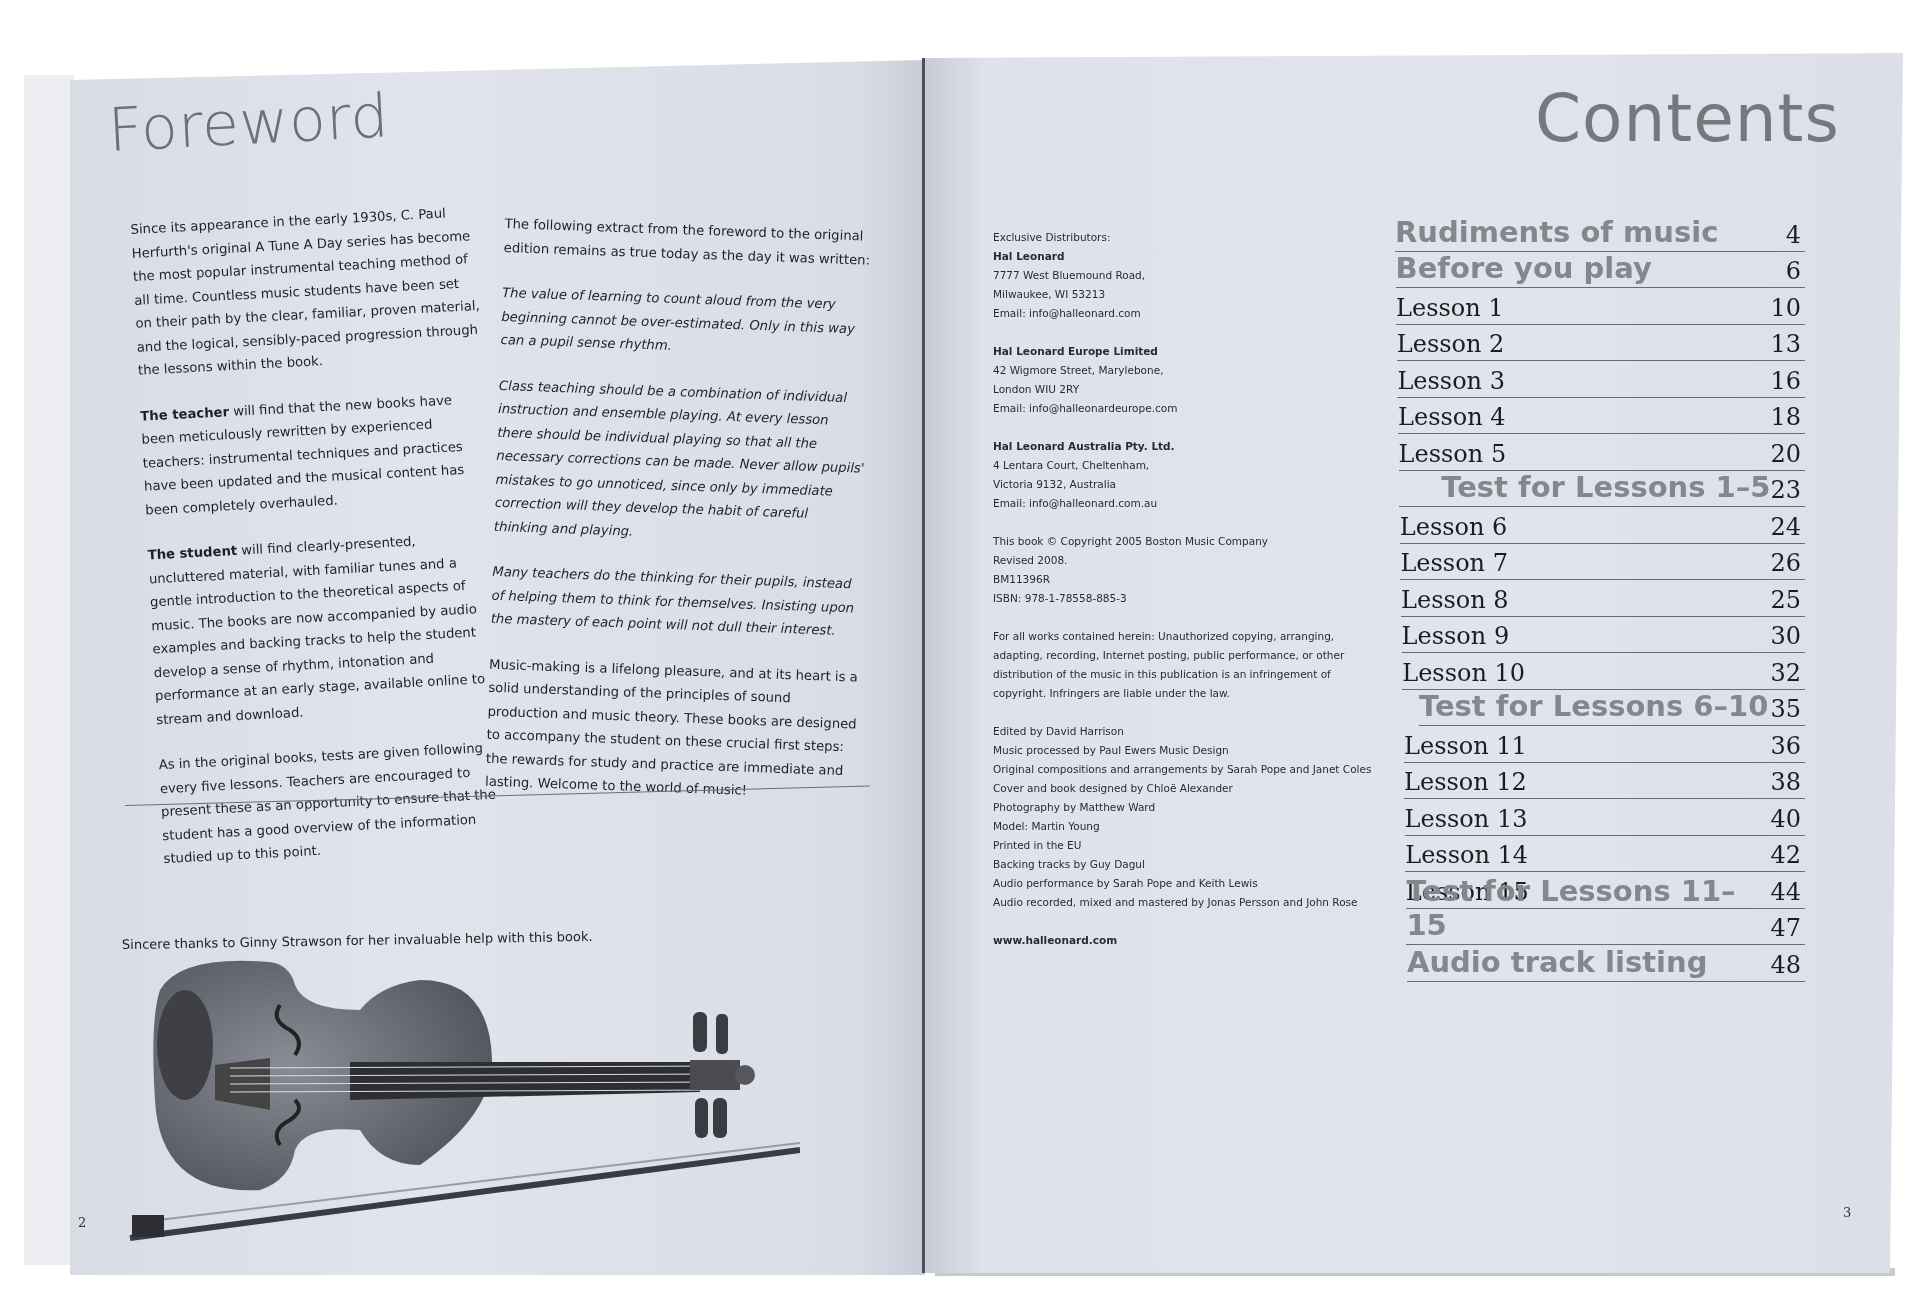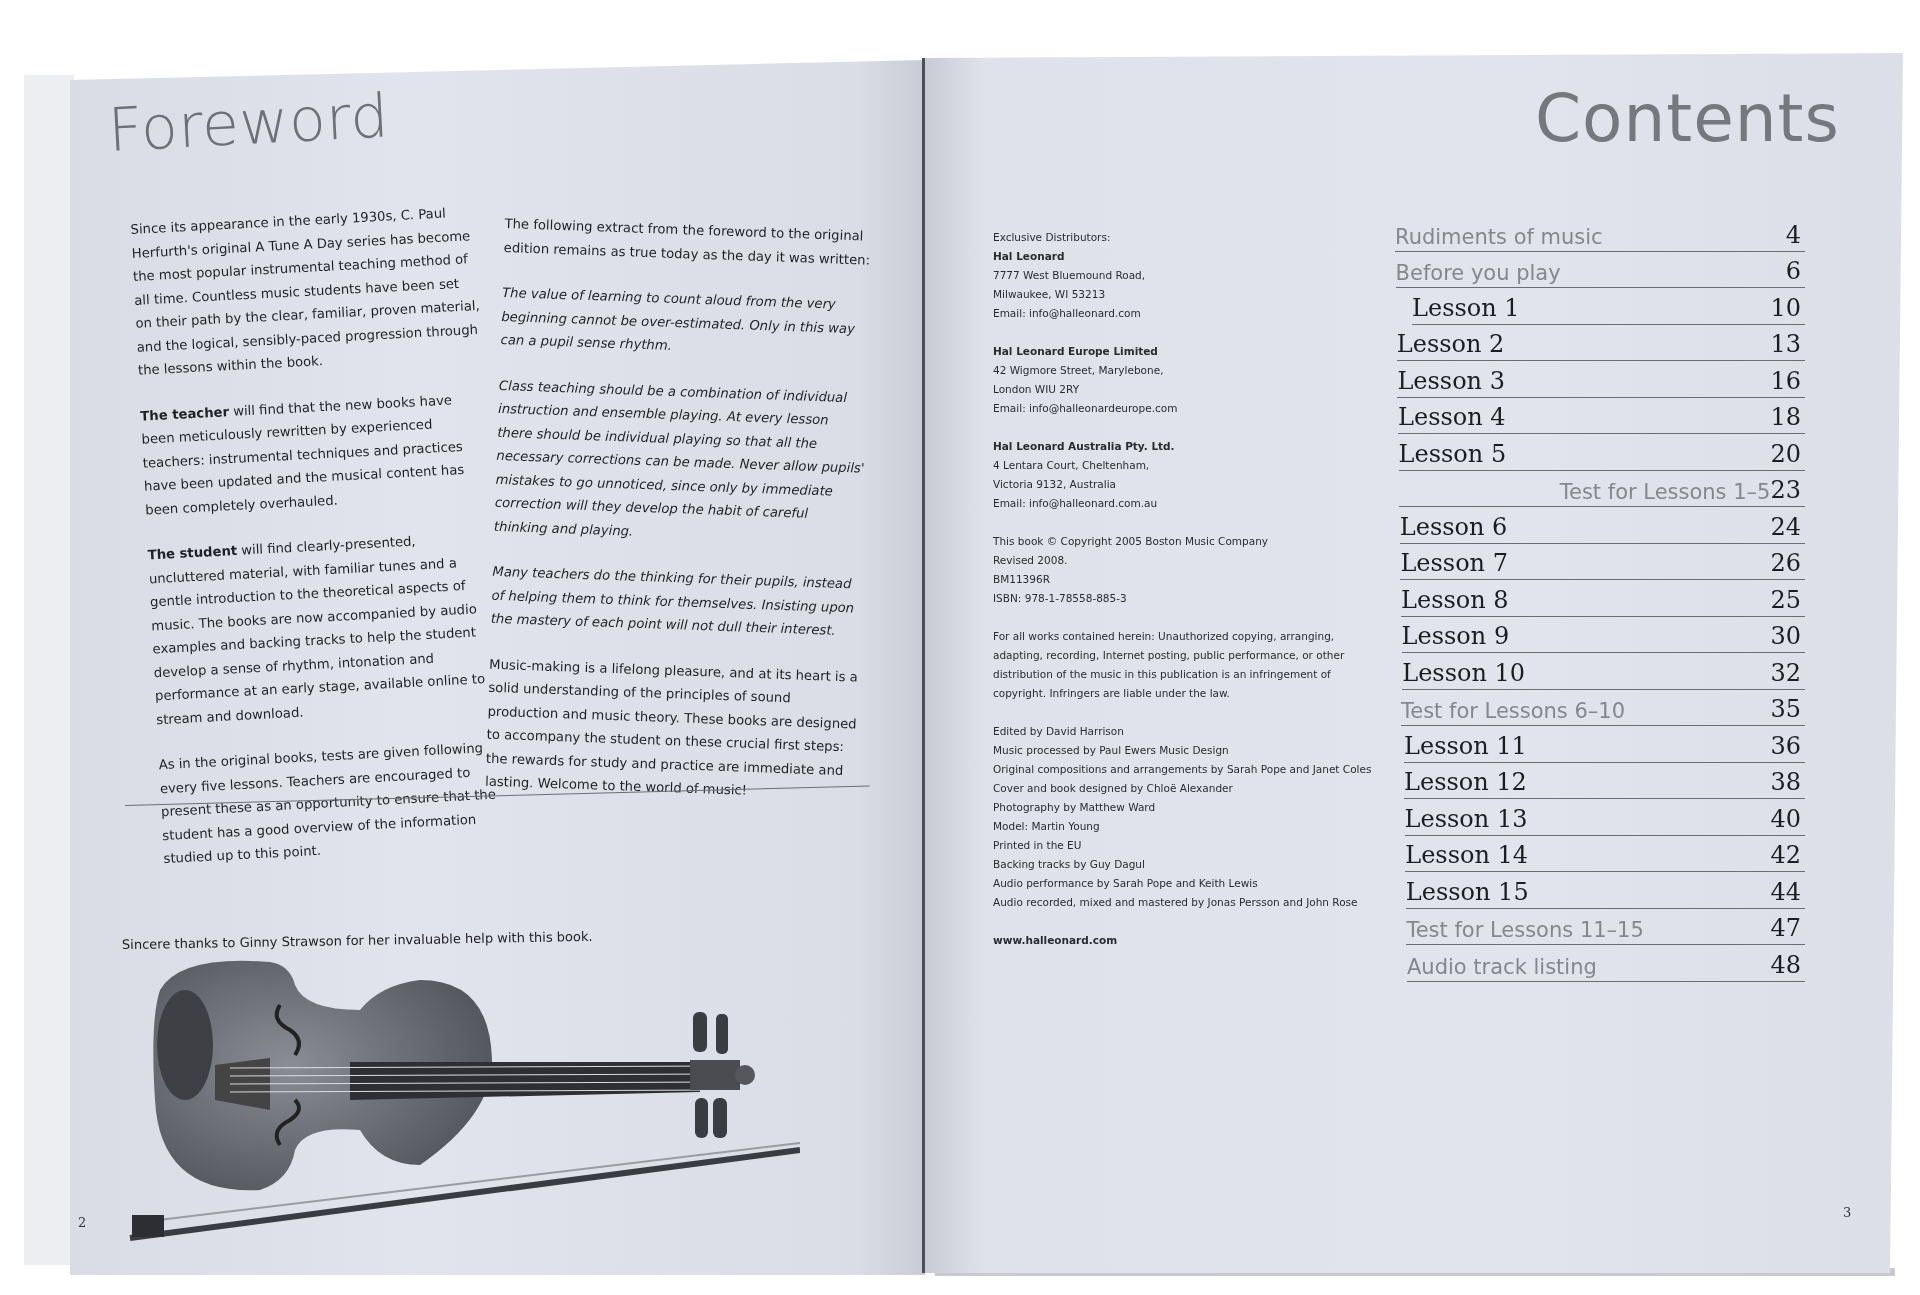--- a/index.html
+++ b/index.html
@@ -64,21 +64,21 @@
   .imprint .block { margin-bottom: 19px; }
   .imprint .line { display: block; white-space: nowrap; }
 
   .toc { position: absolute; left: 1395px; top: 215px; width: 410px; }
   .toc-row {
     position: relative; height: 36.5px; border-bottom: 1.5px solid #6a6c72; display: flex; align-items: flex-end; justify-content: space-between;
     padding-bottom: 2px; box-sizing: border-box;
   }
   .toc-label { font-size: 25px; }
   .toc-label.serif { font-family: "DejaVu Serif", serif; color: #1c1d21; font-size: 24px; }
-  .toc-label.sans { font-family: "DejaVu Sans", sans-serif; color: #85878d; font-weight: 400; font-size: 21px; }
+  .toc-label.sans { font-family: "DejaVu Sans", sans-serif; color: #85878d; font-weight: 700; font-size: 29px; }
   .toc-page { font-family: "DejaVu Serif", serif; font-size: 24px; color: #1c1d21; padding-right: 4px; }
 </style>
 </head>
 <body>
 
 <div class="page-left-edge"></div>
 <div class="page page-left"></div>
 <div class="page-right-edge"></div>
 <div class="page page-right"></div>
 <div class="spine"></div>
@@ -194,21 +194,21 @@
 
 <div class="toc" id="toc">
     <div class="toc-row" style="margin-left: 0px;">
       <span class="toc-label sans">Rudiments of music</span>
       <span class="toc-page">4</span>
     </div>
     <div class="toc-row" style="margin-left: 0.6px; gap: 7px;">
       <span class="toc-label sans">Before you play</span>
       <span class="toc-page">6</span>
     </div>
-    <div class="toc-row" style="margin-left: 17px;">
+    <div class="toc-row" style="margin-left: 1px;">
       <span class="toc-label serif">Lesson 1</span>
       <span class="toc-page">10</span>
     </div>
     <div class="toc-row" style="margin-left: 1.8px;">
       <span class="toc-label serif">Lesson 2</span>
       <span class="toc-page">13</span>
     </div>
     <div class="toc-row" style="margin-left: 2.4px;">
       <span class="toc-label serif">Lesson 3</span>
       <span class="toc-page">16</span>
@@ -238,21 +238,21 @@
       <span class="toc-page">25</span>
     </div>
     <div class="toc-row" style="margin-left: 6.6px;">
       <span class="toc-label serif">Lesson 9</span>
       <span class="toc-page">30</span>
     </div>
     <div class="toc-row" style="margin-left: 7.2px;">
       <span class="toc-label serif">Lesson 10</span>
       <span class="toc-page">32</span>
     </div>
-    <div class="toc-row" style="margin-left: 6px;">
+    <div class="toc-row" style="margin-left: 24px;">
       <span class="toc-label sans">Test for Lessons 6–10</span>
       <span class="toc-page">35</span>
     </div>
     <div class="toc-row" style="margin-left: 9px;">
       <span class="toc-label serif">Lesson 11</span>
       <span class="toc-page">36</span>
     </div>
     <div class="toc-row" style="margin-left: 9px;">
       <span class="toc-label serif">Lesson 12</span>
       <span class="toc-page">38</span>

